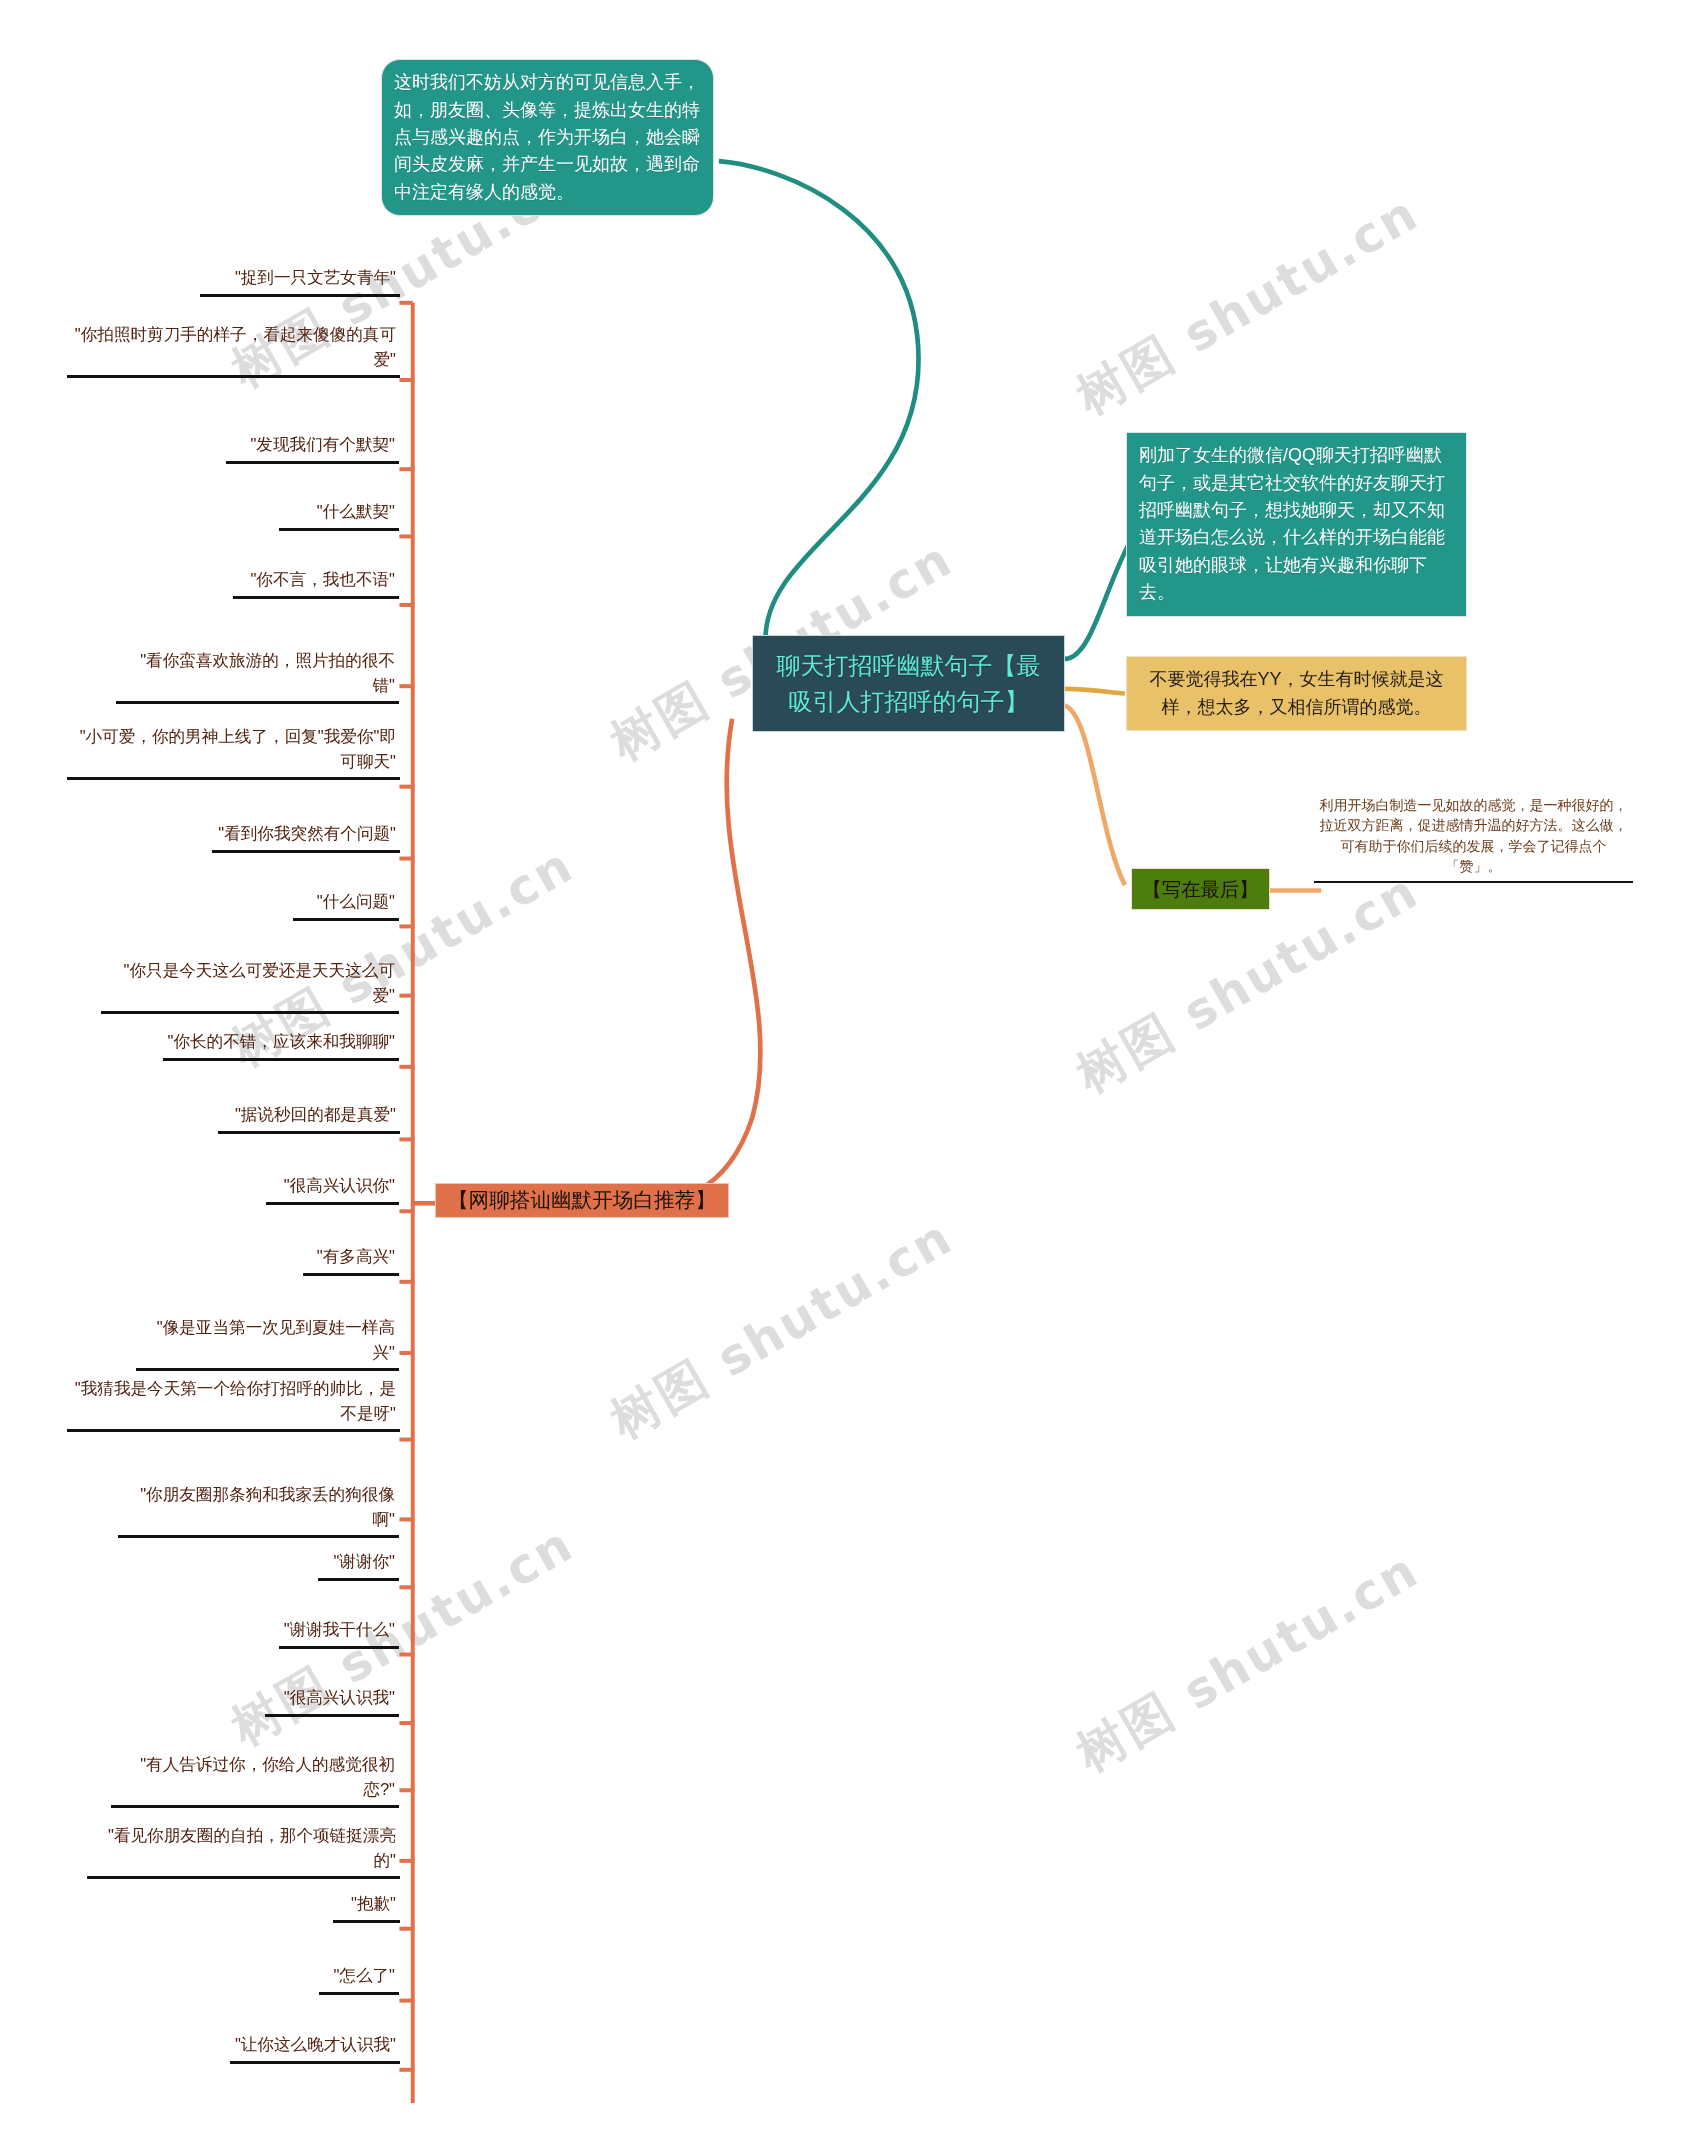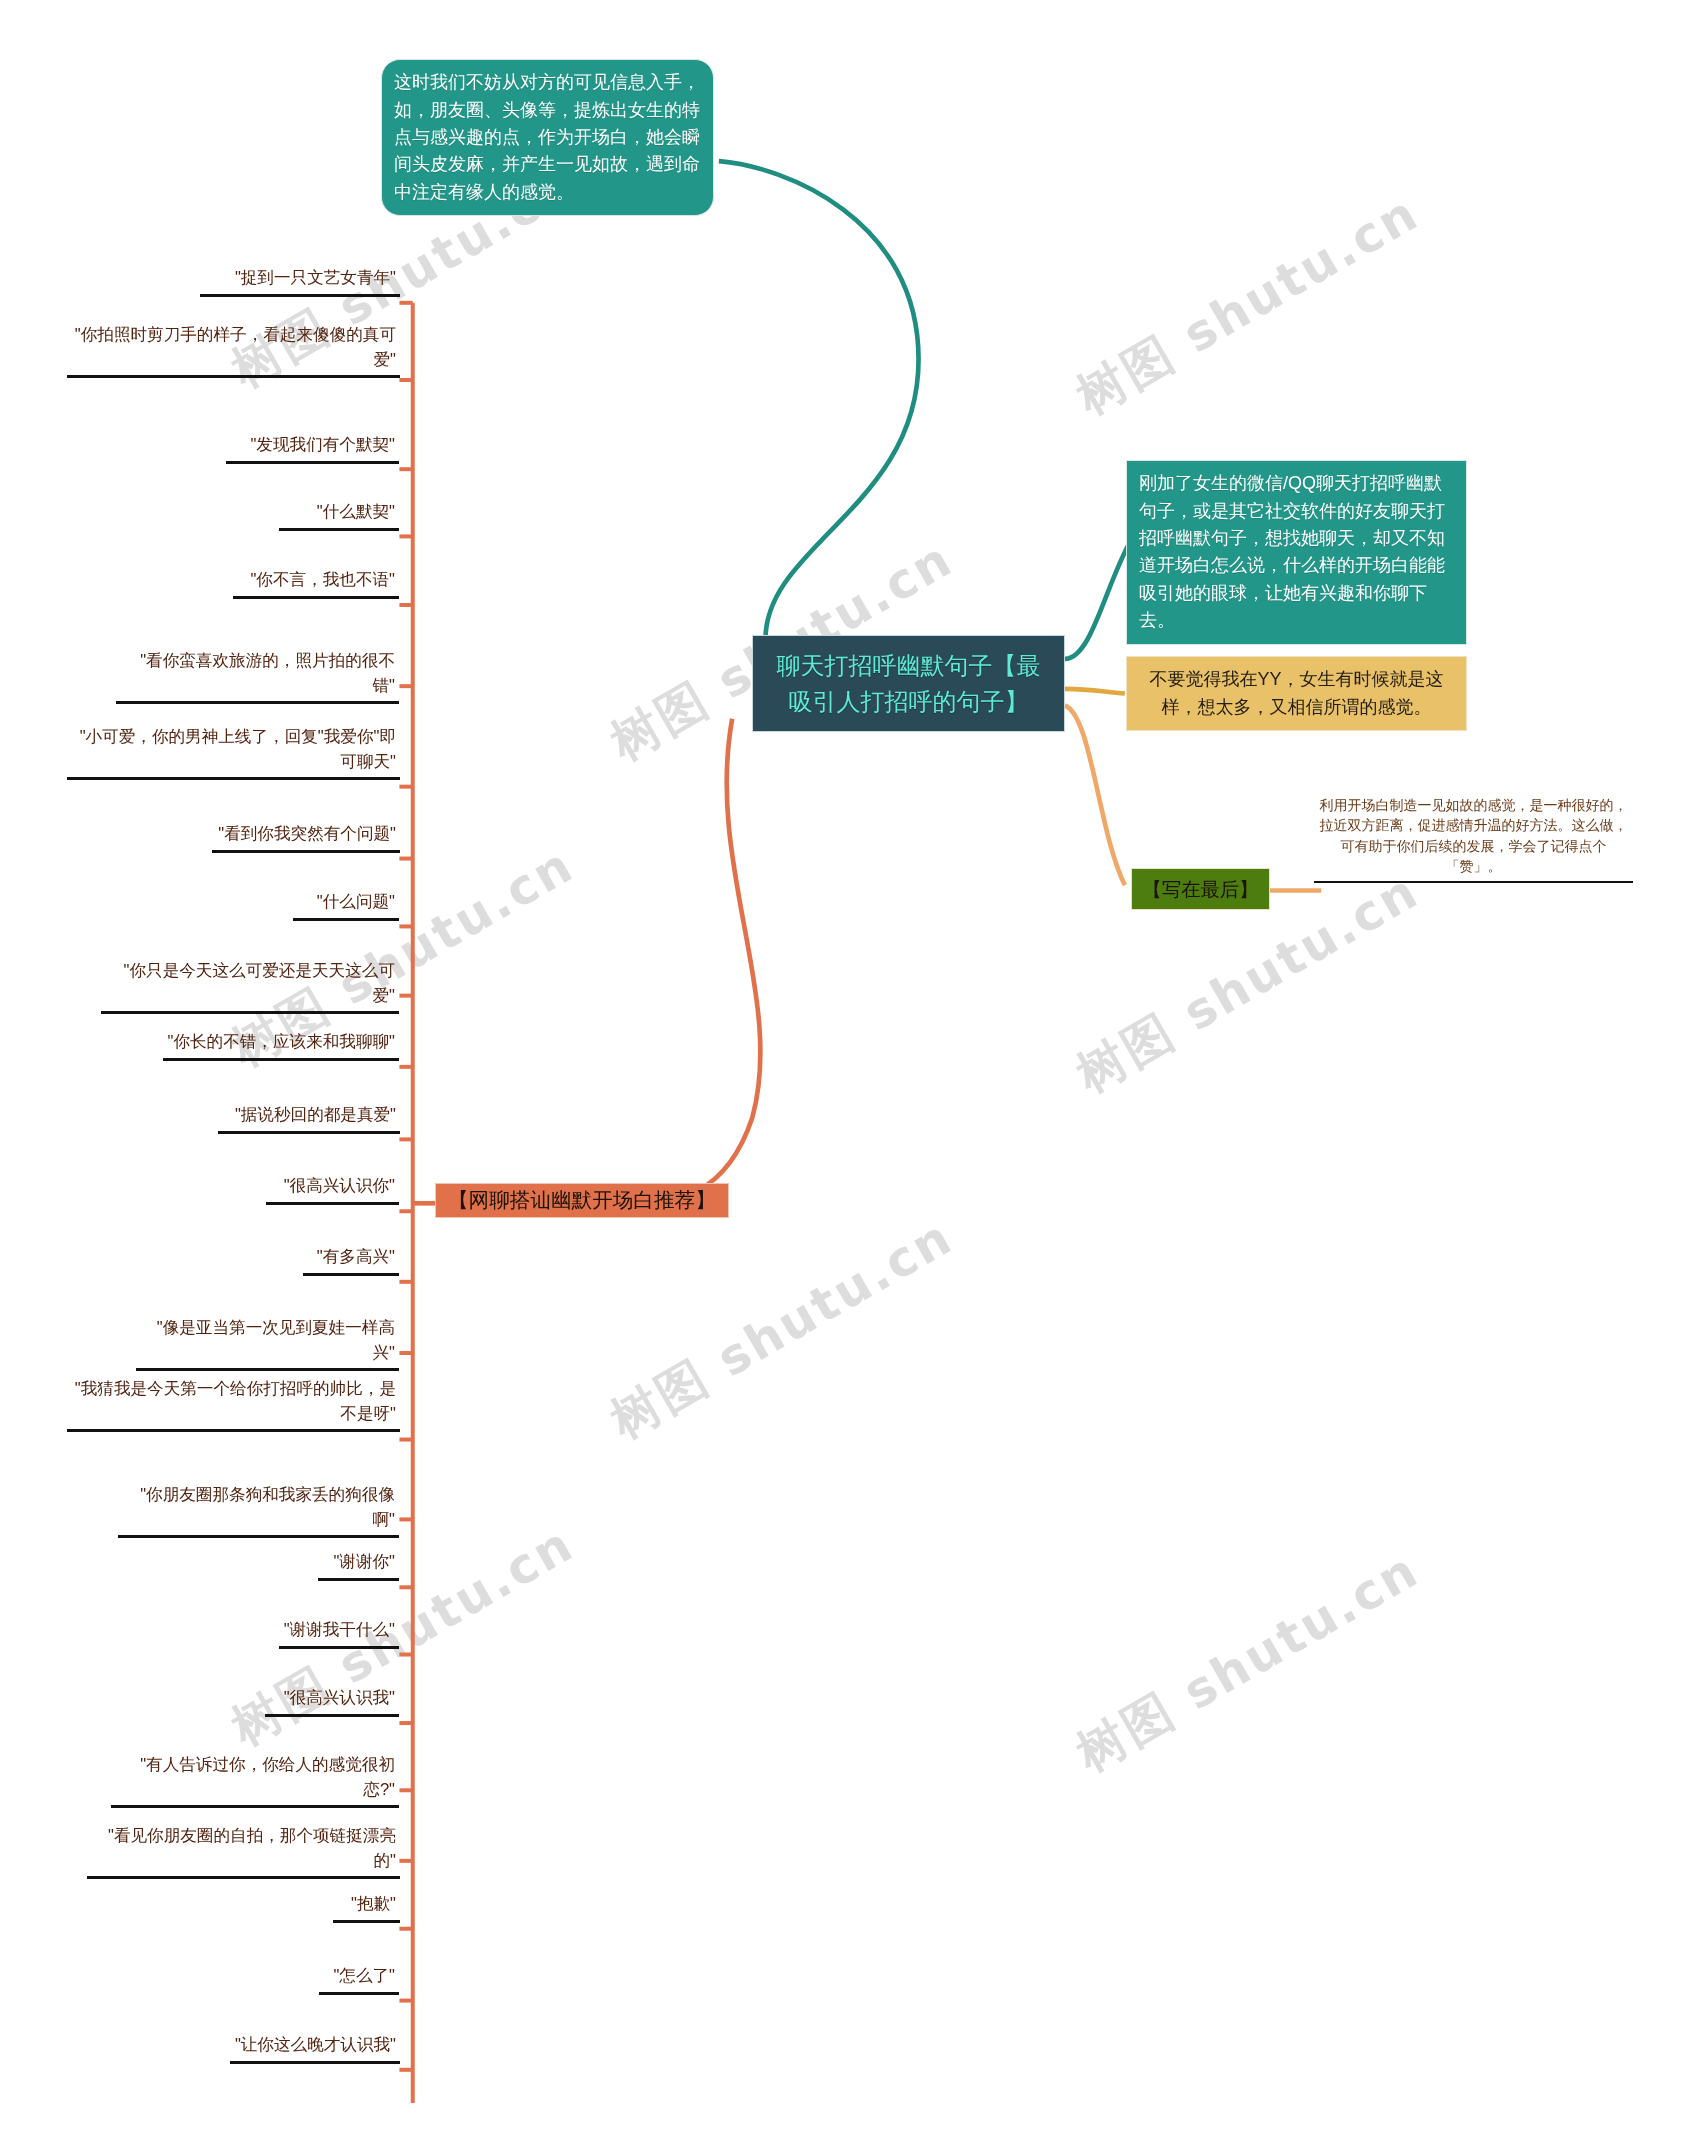--- a/index.html
+++ b/index.html
@@ -140,21 +140,21 @@
   </svg>
 
   <div class="node box-root" style="left:752px;top:635px;width:313px;">
     <span>聊天打招呼幽默句子【最吸引人打招呼的句子】</span>
   </div>
 
   <div class="node box-teal" style="left:381px;top:59px;width:333px;border-radius:19px;">
     <span>这时我们不妨从对方的可见信息入手，如，朋友圈、头像等，提炼出女生的特点与感兴趣的点，作为开场白，她会瞬间头皮发麻，并产生一见如故，遇到命中注定有缘人的感觉。</span>
   </div>
 
-  <div class="node box-teal" style="left:1126px;top:460px;width:341px;">
+  <div class="node box-teal" style="left:1126px;top:432px;width:341px;">
     <span>刚加了女生的微信/QQ聊天打招呼幽默句子，或是其它社交软件的好友聊天打招呼幽默句子，想找她聊天，却又不知道开场白怎么说，什么样的开场白能能吸引她的眼球，让她有兴趣和你聊下去。</span>
   </div>
 
   <div class="node box-yellow" style="left:1126px;top:656px;width:341px;text-align:center;">
     <span>不要觉得我在YY，女生有时候就是这样，想太多，又相信所谓的感觉。</span>
   </div>
 
   <div class="node box-orange-lite" style="left:1131px;top:868px;">
     <span>【写在最后】</span>
   </div>

